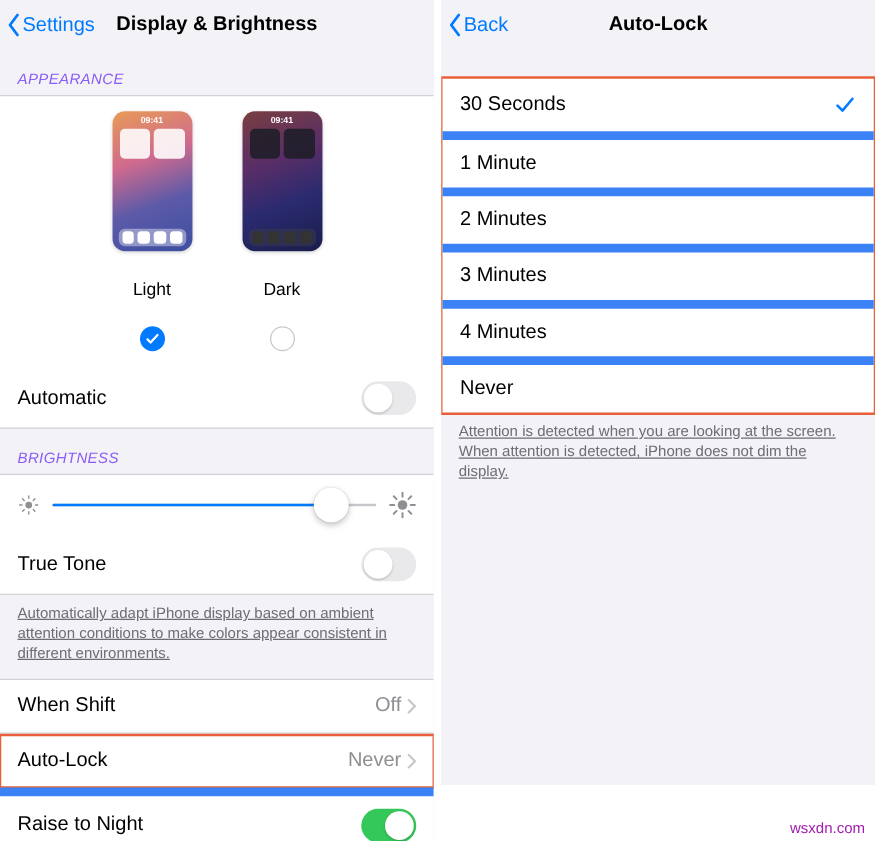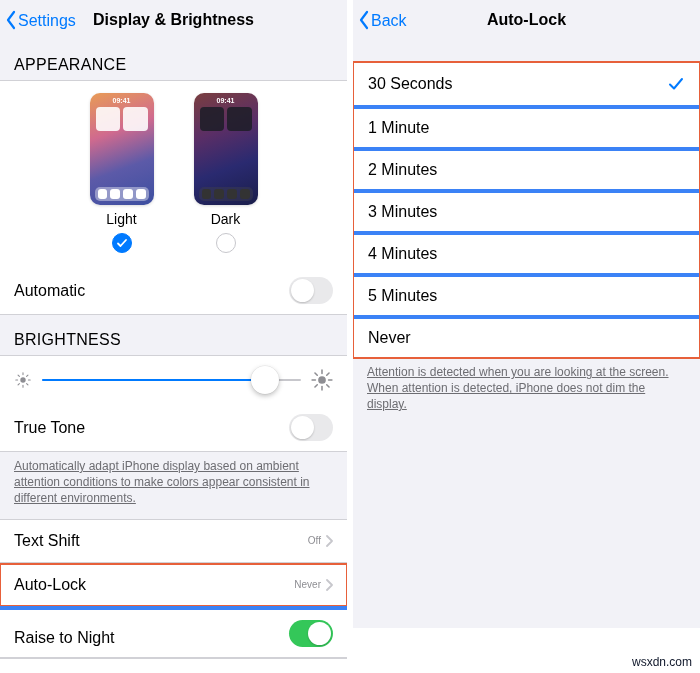--- a/index.html
+++ b/index.html
@@ -4,34 +4,34 @@
 <style>
 * { box-sizing: border-box; margin: 0; padding: 0; }
 body { font-family: -apple-system, "Helvetica Neue", Arial, sans-serif; background: #fff; width: 700px; height: 673px; position: relative; display: flex; }
 .pane { background: #f2f2f7; display: flex; flex-direction: column; overflow: hidden; }
 .left { width: 347px; height: 673px; }
 .right { width: 347px; height: 628px; margin-left: 6px; }
 .navbar { height: 40px; background: #f2f2f7; display: flex; align-items: center; position: relative; flex-shrink: 0; }
 .back { display: flex; align-items: flex-end; color: #007aff; font-size: 16px; padding-left: 4px; cursor: pointer; }
 .back svg { width: 14px; height: 20px; }
 .title { position: absolute; left: 0; right: 0; text-align: center; font-weight: 600; font-size: 16px; pointer-events: none; }
-.section-h { color: #000000; font-size: 16px; padding: 16px 14px 6px; text-transform: uppercase; letter-spacing: .3px; }
+.section-h { color: #8b5cf6; font-size: 12px; padding: 16px 14px 6px; text-transform: uppercase; letter-spacing: .3px; font-style: italic; }
 .group { background: #fff; border-top: 1px solid #d1d1d6; border-bottom: 1px solid #d1d1d6; }
 .row { display: flex; align-items: center; padding: 10px 14px; min-height: 42px; font-size: 16px; color: #000; position: relative; }
-.row + .row { border-top: 4px solid #3b82f6; align-items: flex-end; }
+.row + .row { border-top: 7px solid #3b82f6; }
 .spacer { flex: 1; }
-.detail { color: #8e8e93; font-size: 10px; margin-right: 4px; }
+.detail { color: #8e8e93; font-size: 16px; margin-right: 4px; }
 .chev { width: 8px; height: 12px; }
 .toggle { width: 44px; height: 27px; border-radius: 14px; background: #e9e9eb; position: relative; flex-shrink: 0; }
 .toggle::after { content: ""; position: absolute; width: 23px; height: 23px; background: #fff; border-radius: 50%; top: 2px; left: 2px; box-shadow: 0 1px 2px rgba(0,0,0,.2); }
 .toggle.on { background: #34c759; }
 .toggle.on::after { left: 19px; }
 .footnote { color: #6d6d72; font-size: 12px; padding: 6px 14px 12px; line-height: 1.35; text-decoration: underline; }
 .appearance { display: flex; gap: 40px; justify-content: center; padding: 12px 0 14px; }
-.theme { display: flex; flex-direction: column; align-items: center; gap: 6px; font-size: 14px; }
+.theme { display: flex; flex-direction: column; align-items: center; gap: 22px; font-size: 14px; }
 .thumb { width: 64px; height: 112px; border-radius: 10px; position: relative; overflow: hidden; box-shadow: 0 1px 3px rgba(0,0,0,.15); }
 .thumb.light { background: linear-gradient(160deg,#e89b56 0%,#d06a8e 35%,#5c5aa8 65%,#3c4ea0 100%); }
 .thumb.dark { background: linear-gradient(160deg,#7a3e40 0%,#5a2e66 35%,#2a2a70 65%,#1a1d4a 100%); }
 .thumb .time { position:absolute; top:4px; left:0; right:0; text-align:center; color:#fff; font-size:7px; font-weight:600; }
 .thumb .widgets { position:absolute; top:14px; left:6px; right:6px; display:flex; gap:3px; }
 .thumb .w { flex:1; height:24px; border-radius:4px; }
 .light .w { background: rgba(255,255,255,.88); }
 .dark .w { background: rgba(30,30,40,.88); }
 .thumb .dock { position:absolute; bottom:4px; left:5px; right:5px; height:14px; border-radius:5px; display:flex; gap:3px; padding:2px 3px; }
 .light .dock { background: rgba(255,255,255,.4); }
@@ -45,21 +45,21 @@
 .slider-row { padding:10px 14px; display:flex; align-items:center; gap:10px; }
 .sun { color:#8e8e93; }
 .slider { flex:1; height:28px; position:relative; }
 .track { position:absolute; top:13px; left:0; right:0; height:2px; background:#c7c7cc; border-radius:1px; }
 .fill { position:absolute; top:13px; left:0; width:86%; height:2px; background:#007aff; border-radius:1px; }
 .knob { position:absolute; top:0; left:86%; margin-left:-14px; width:28px; height:28px; background:#fff; border-radius:50%; box-shadow:0 2px 5px rgba(0,0,0,.25),0 0 0 .5px rgba(0,0,0,.08); }
 .gap { height:22px; }
 .highlight { outline: 2.5px solid #e7603a; outline-offset:-1px; }
 .highlight-big { border: 2.5px solid #e7603a; margin:-1px; }
 .check { color:#007aff; }
-.watermark { position:absolute; bottom:4px; right:8px; color:#0f172a; font-size:12px; }
+.watermark { position:absolute; bottom:4px; right:8px; color:#a21caf; font-size:12px; }
 </style>
 </head>
 <body>
 
 <div class="pane left">
   <div class="navbar">
     <div class="back">
       <svg viewBox="0 0 12 20" fill="none">
           <path d="M9 2 3 10l6 8" stroke="#007aff" stroke-width="2.2" stroke-linecap="round" stroke-linejoin="round"></path>
         </svg>
@@ -155,21 +155,21 @@
     <div class="row">
       <span>True Tone</span>
       <div class="spacer"></div>
       <div class="toggle"></div>
     </div>
   </div>
   <div class="footnote">Automatically adapt iPhone display based on ambient attention conditions to make colors appear consistent in different environments.</div>
 
   <div class="group">
     <div class="row">
-      <span>Text Shift</span>
+      <span>When Shift</span>
       <div class="spacer"></div>
       <span class="detail">Off</span>
       <svg class="chev" viewBox="0 0 8 12">
           <path d="M2 1l5 5-5 5" stroke="#c7c7cc" stroke-width="1.8" fill="none" stroke-linecap="round" stroke-linejoin="round"></path>
         </svg>
     </div>
   </div>
 
   <div class="gap"></div>
 
@@ -234,24 +234,20 @@
       </div>
       <div class="row">
         <span>3 Minutes</span>
         <div class="spacer"></div>
       </div>
       <div class="row">
         <span>4 Minutes</span>
         <div class="spacer"></div>
       </div>
       <div class="row">
-        <span>5 Minutes</span>
-        <div class="spacer"></div>
-      </div>
-      <div class="row">
         <span>Never</span>
         <div class="spacer"></div>
       </div>
     </div>
 
   <div class="footnote">Attention is detected when you are looking at the screen. When attention is detected, iPhone does not dim the display.</div>
 </div>
 
 <div class="watermark">wsxdn.com</div>
 

